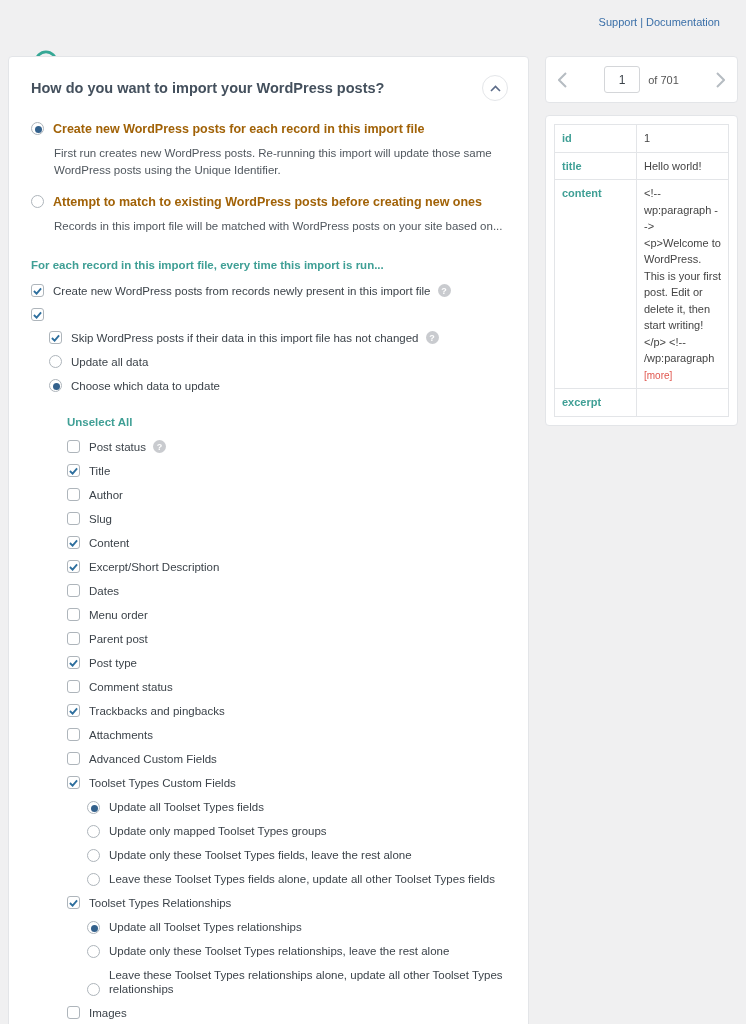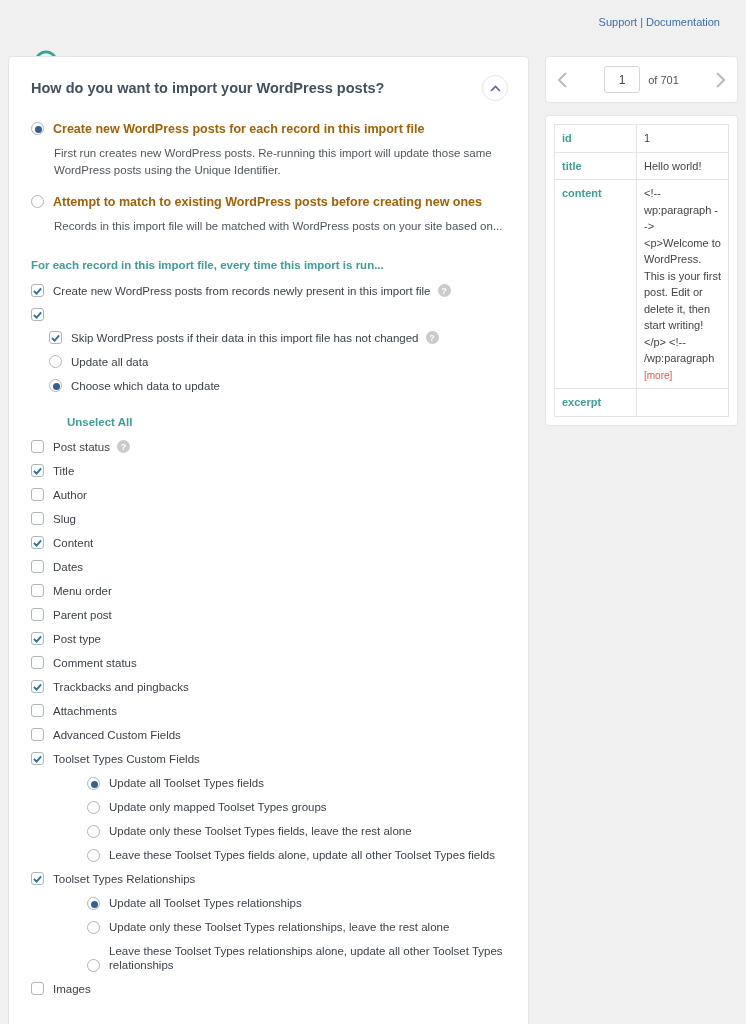--- a/index.html
+++ b/index.html
@@ -28,21 +28,21 @@
   .panel1 { padding:18px 20px 28px 22px; }
   .panel-head { display:flex; justify-content:space-between; align-items:center; margin-bottom:20px; }
   .panel-head h1 { font-size:14.5px; color:#44505d; }
   .collapse-btn { width:26px; height:26px; border:1px solid #e4e6e9; border-radius:50%; display:flex; align-items:center; justify-content:center; background:#fff; cursor:pointer; flex:none; }
   .opt-row { display:flex; align-items:flex-start; margin-bottom:9px; }
   .opt-row .lbl { margin-left:9px; line-height:14px; padding-top:1px; cursor:pointer; }
   .teal-bold { color:#a16207; font-weight:bold; font-size:12.5px; }
   .desc { font-size:11.5px; color:#50575e; line-height:1.45; margin:2px 0 16px 23px; max-width:478px; }
   .run-label { color:#3f9f95; font-weight:bold; font-size:11.5px; margin:24px 0 12px 0; }
   .ind1 { margin-left:18px; }
-  .ind2 { }
+  .ind2 { margin-left:36px; }
   .ind3 { margin-left:56px;align-items:flex-end; }
   .unselect { color:#3f9f95; font-weight:bold; font-size:11.5px; margin:14px 0 11px 36px; display:inline-block; cursor:pointer; }
   
   .cb { width:13px; height:13px; border:1px solid #aeb5bb; border-radius:3px; background:#fff; flex:none; display:flex; align-items:center; justify-content:center; margin-top:1px; cursor:pointer; }
   .cb svg { display:none; }
   .cb.checked svg { display:block; }
   .radio { width:13px; height:13px; border:1px solid #aeb5bb; border-radius:50%; background:#fff; flex:none; position:relative; margin-top:1px; cursor:pointer; }
   .radio.selected::after { content:""; position:absolute; left:3px; top:3px; width:7px; height:7px; border-radius:50%; background:#33618c; }
   .help { width:13px; height:13px; border-radius:50%; background:#c9cbcf; color:#fff; font-size:9px; font-weight:bold; display:inline-flex; align-items:center; justify-content:center; margin-left:7px; flex:none; cursor:pointer; margin-top:1px; }
   
@@ -178,20 +178,28 @@
         <span class="cb"></span>
         <span class="lbl">Slug</span>
       </div>
       <div class="opt-row ind2">
         <span class="cb checked">
             <svg width="9" height="8" viewBox="0 0 10 8">
               <path d="M1 4 L4 7 L9 1" stroke="#2e6f9e" stroke-width="2" fill="none"></path>
             </svg>
           </span>
         <span class="lbl">Content</span>
+      </div>
+      <div class="opt-row ind2">
+        <span class="cb checked">
+            <svg width="9" height="8" viewBox="0 0 10 8">
+              <path d="M1 4 L4 7 L9 1" stroke="#2e6f9e" stroke-width="2" fill="none"></path>
+            </svg>
+          </span>
+        <span class="lbl">Excerpt/Short Description</span>
       </div>
       <div class="opt-row ind2">
         <span class="cb"></span>
         <span class="lbl">Dates</span>
       </div>
       <div class="opt-row ind2">
         <span class="cb"></span>
         <span class="lbl">Menu order</span>
       </div>
       <div class="opt-row ind2">

